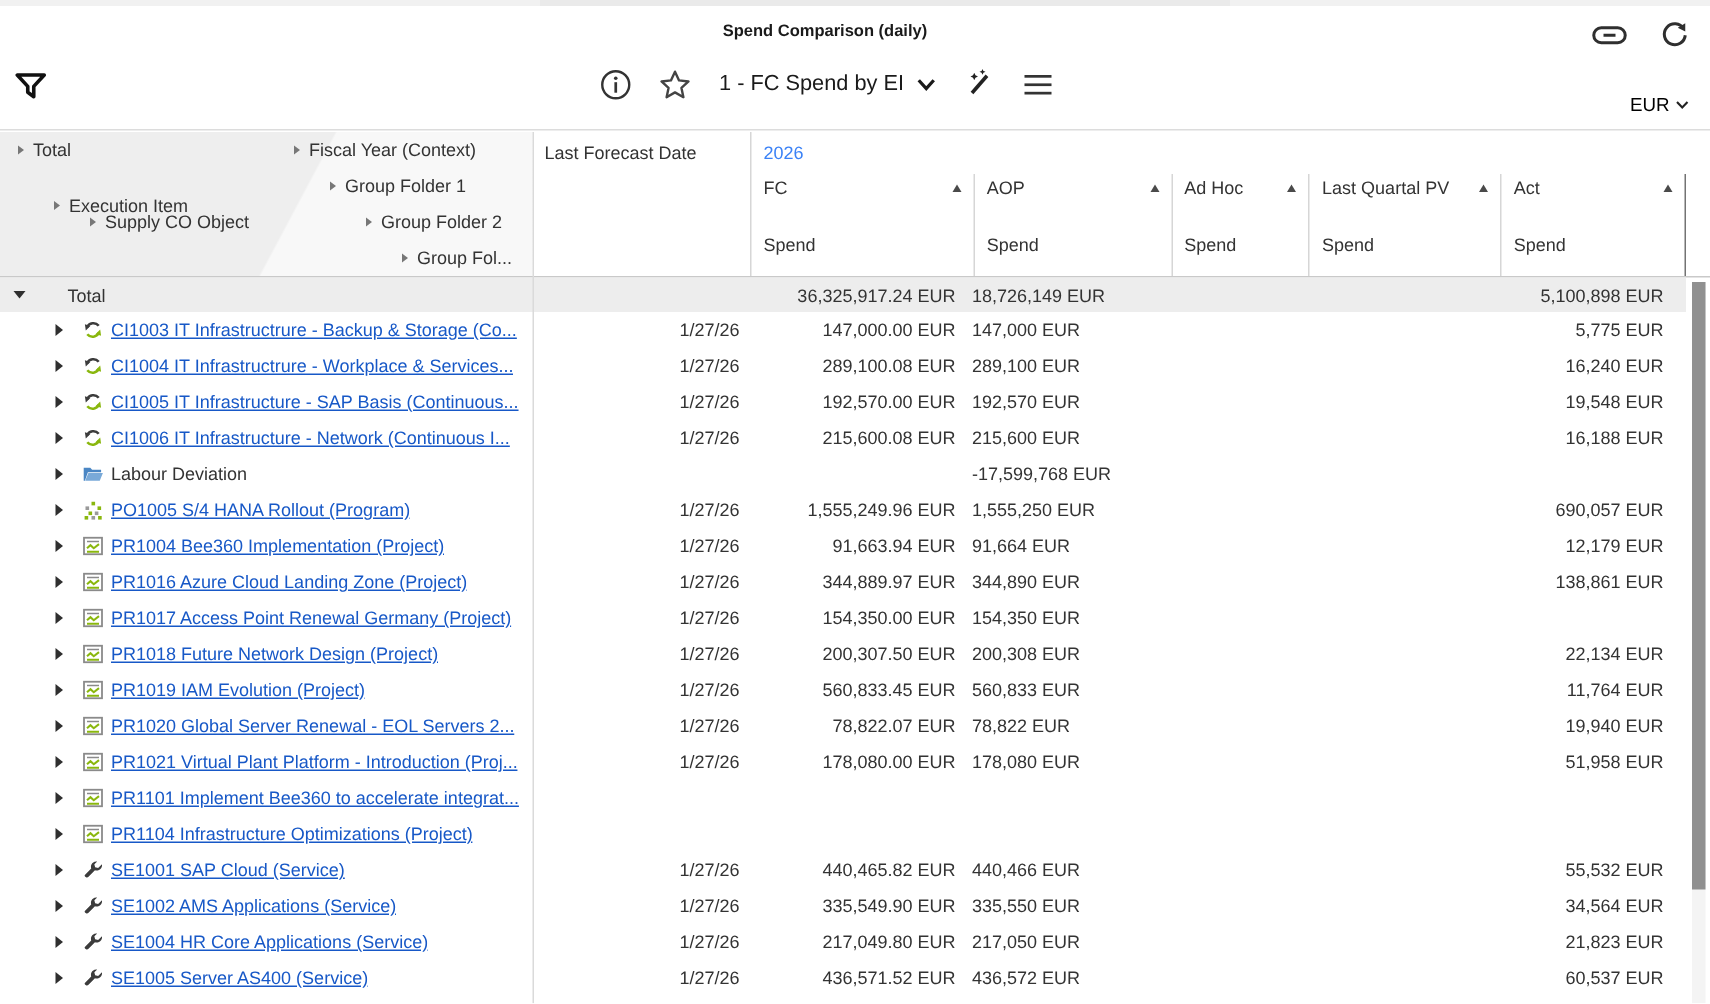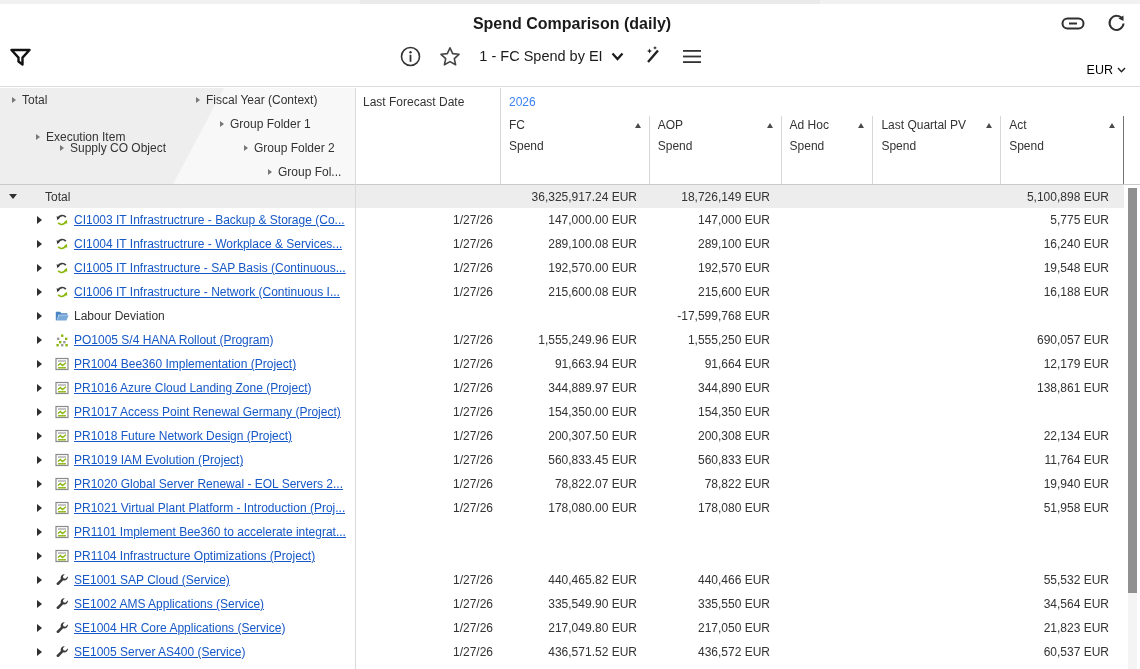--- a/index.html
+++ b/index.html
@@ -3,21 +3,21 @@
 <meta charset="utf-8">
 <style>
   html,body{margin:0;padding:0;background:#fff;}
   .app{position:relative;width:1140px;height:669px;background:#fff;overflow:hidden;
        font-family:"Liberation Sans",sans-serif;color:#333;}
   .top-strip{position:absolute;top:0;left:0;right:0;height:4px;background:#f1f1f1;}
   .top-strip-mid{position:absolute;top:0;left:360px;width:460px;height:4px;background:#eaeaea;}
 
   
   .title{position:absolute;top:15px;left:0;width:1100px;text-align:center;
-         font-size:16px;font-weight:bold;color:#1a1a1a;margin-left:22px;}
+         font-size:11px;font-weight:bold;color:#1a1a1a;}
   .tl-icons{position:absolute;top:14px;right:14px;display:flex;gap:22px;align-items:center;}
   .toolbar-center{position:absolute;top:45px;left:0;width:1102px;display:flex;
                   justify-content:center;align-items:center;gap:18px;}
   .view-sel{display:flex;align-items:center;gap:8px;cursor:pointer;}
   .view-label{font-size:14.5px;font-weight:normal;color:#1a1a1a;}
   .filter-btn{position:absolute;top:48px;left:10px;cursor:pointer;}
   .currency-sel{position:absolute;top:63px;right:14px;display:flex;align-items:center;gap:4px;
                 font-size:12.5px;color:#000000;cursor:pointer;}
   .toolbar-divider{position:absolute;top:86px;left:0;right:0;height:1px;background:#dcdcdc;}
 
@@ -30,33 +30,33 @@
   .tri-r-sm{width:0;height:0;border-left:4px solid #777;border-top:3.5px solid transparent;
             border-bottom:3.5px solid transparent;flex:none;}
   .col-date-h{width:145px;flex:none;box-sizing:border-box;padding:7px 8px;color:#333;}
   .measures-wrap{position:relative;width:624px;flex:none;border-left:1px solid #d6d6d6;box-sizing:border-box;}
   .year-label{position:absolute;top:7px;left:8px;color:#3b82f6;}
   .measure-cols{position:absolute;top:28px;bottom:0;left:0;right:0;display:flex;}
   .mcol{box-sizing:border-box;padding:2px 8px 0 8px;border-left:1px solid #d6d6d6;}
   .mcol:first-child{border-left:none;}
   .mcol:last-child{border-right:1px solid #737373;}
   .mname{display:flex;justify-content:space-between;align-items:center;color:#333;}
-  .msub{margin-top:7px;color:#333;}
+  .msub{margin-top:24px;color:#333;}
   .sort-up{width:0;height:0;border-bottom:5px solid #4a4a4a;border-left:3.5px solid transparent;
            border-right:3.5px solid transparent;cursor:pointer;flex:none;}
   .w-fc{width:148px;} .w-aop{width:132px;} .w-adhoc{width:92px;} .w-lqpv{width:128px;} .w-act{width:124px;}
 
   
   .grid-body{position:absolute;top:185px;left:0;width:1124px;font-size:12px;}
   .trow{display:flex;align-items:center;height:24px;}
   .trow.total{height:23px;background:#ededed;}
   .c-tree{position:relative;width:355px;flex:none;height:100%;display:flex;align-items:center;box-sizing:border-box;}
   .c-date{width:145px;flex:none;text-align:right;padding-right:7px;box-sizing:border-box;color:#333;}
   .c-fc{width:148px;flex:none;text-align:right;padding-right:11px;box-sizing:border-box;color:#333;}
-  .c-aop{width:132px;flex:none;text-align:right;padding-right:10px;box-sizing:border-box;color:#333;}
+  .c-aop{width:132px;flex:none;text-align:left;padding-right:10px;box-sizing:border-box;color:#333;}
   .c-adhoc{width:92px;flex:none;text-align:right;padding-right:10px;box-sizing:border-box;color:#333;}
   .c-lqpv{width:128px;flex:none;text-align:right;padding-right:10px;box-sizing:border-box;color:#333;}
   .c-act{width:124px;flex:none;text-align:right;padding-right:15px;box-sizing:border-box;color:#333;}
   .tri-r{width:0;height:0;border-left:5px solid #2f2f2f;border-top:4px solid transparent;
          border-bottom:4px solid transparent;cursor:pointer;}
   .tri-d{width:0;height:0;border-top:5px solid #2f2f2f;border-left:4px solid transparent;
          border-right:4px solid transparent;cursor:pointer;}
   .row-expander{position:absolute;left:37px;top:8px;}
   .row-icon{position:absolute;left:55px;top:5px;width:14px;height:14px;}
   .row-label{margin-left:74px;max-width:272px;white-space:nowrap;overflow:hidden;

